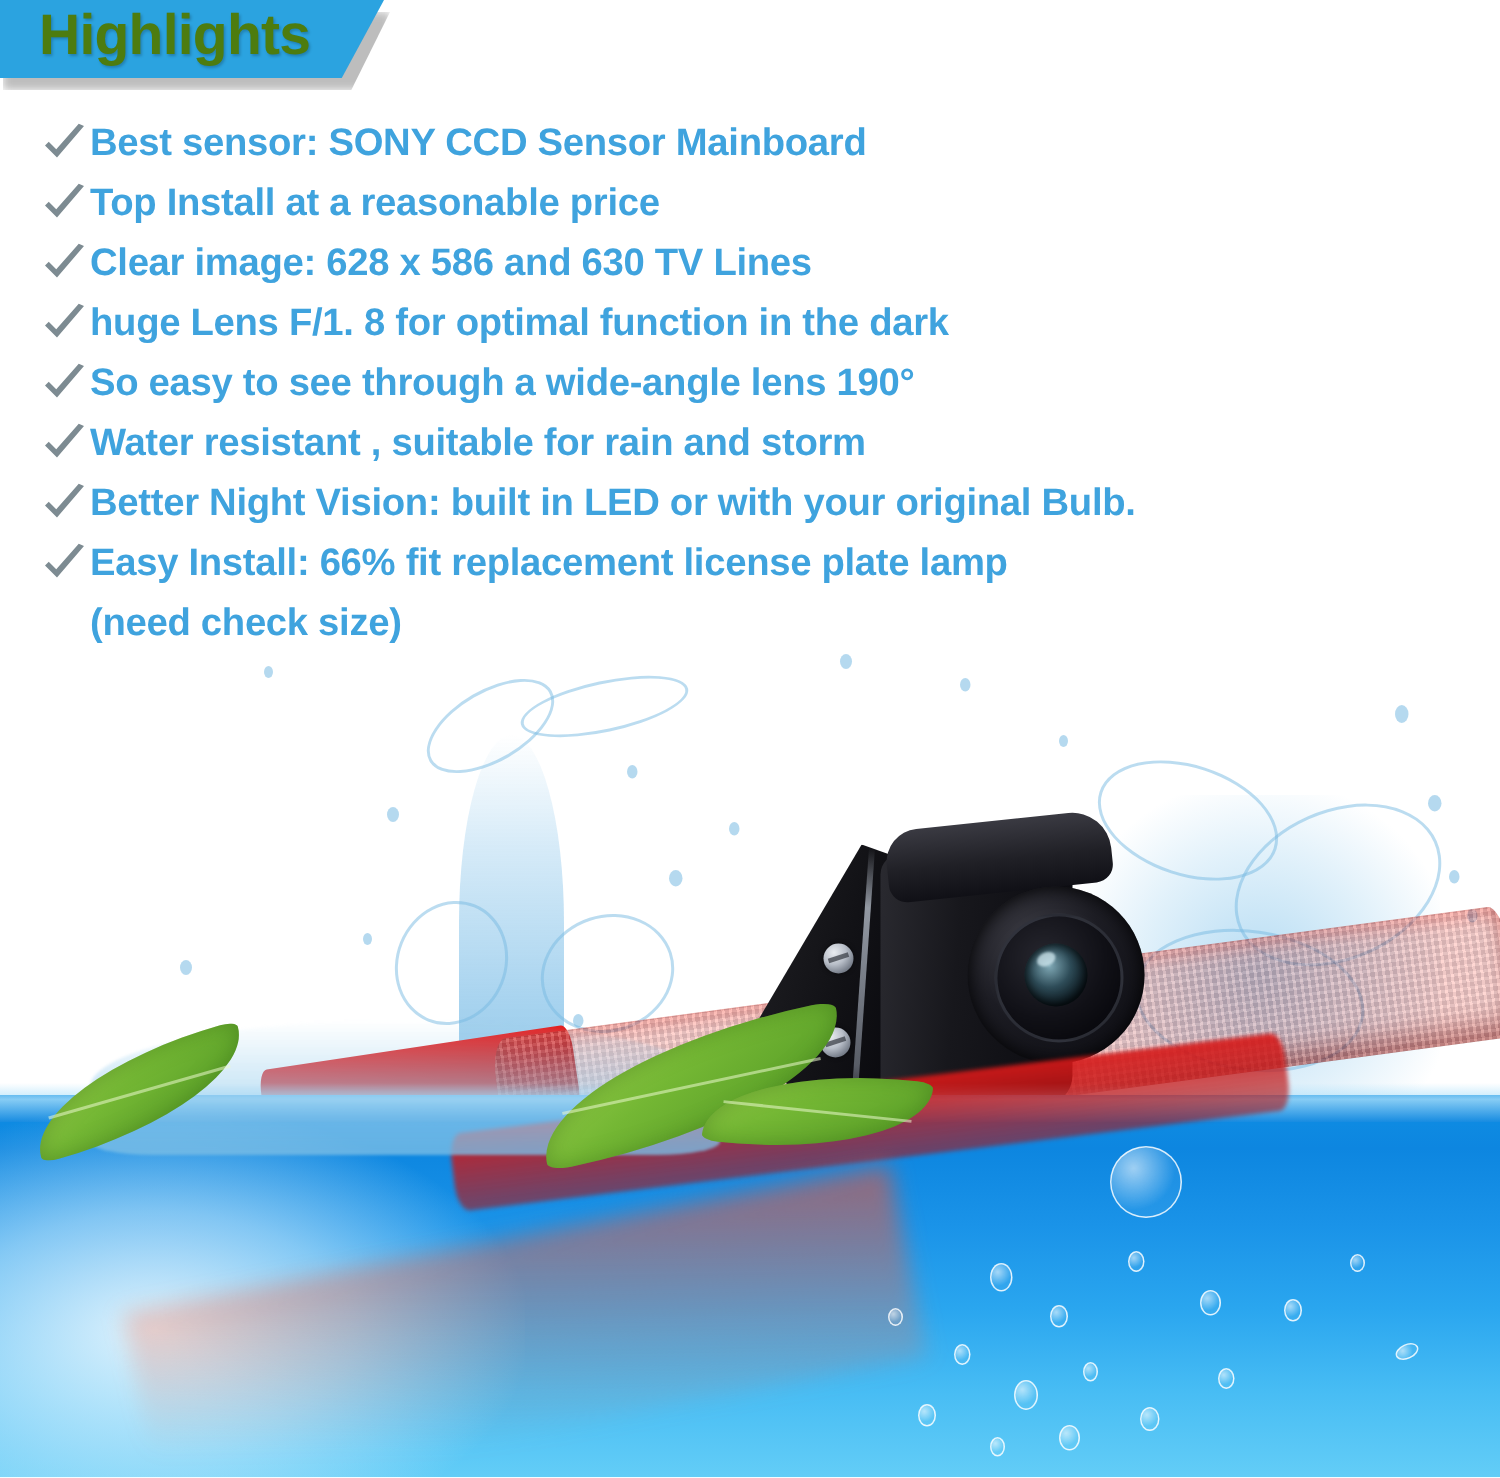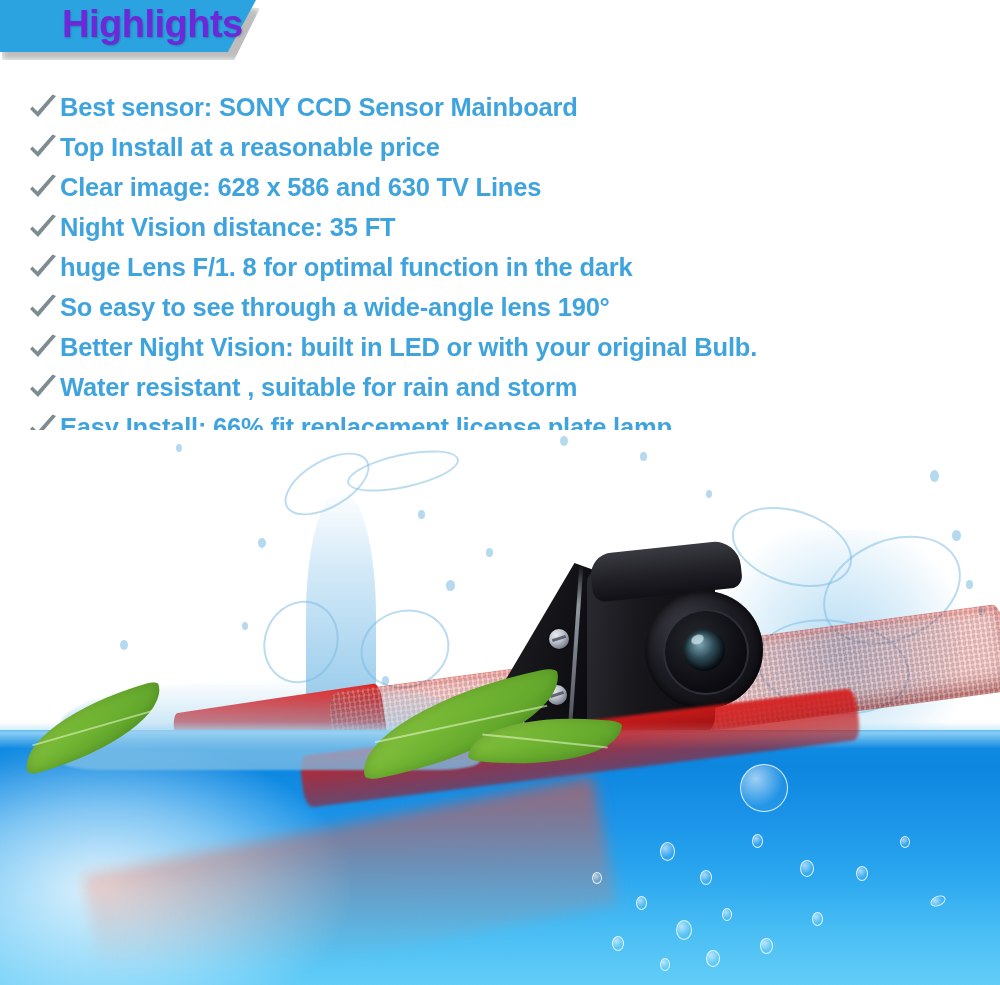--- a/index.html
+++ b/index.html
@@ -47,32 +47,31 @@
     background: #2ba3e0;
     -webkit-clip-path: polygon(0 0, 100% 0, 89% 100%, 0 100%);
     clip-path: polygon(0 0, 100% 0, 89% 100%, 0 100%);
   }
   #banner-title {
     position: absolute;
     left: 26px;
     top: 3px;
     font-size: 38px;
     font-weight: bold;
-    color: #6d28d9;
+    color: #4d7c0f;
     letter-spacing: -0.5px;
     text-shadow: 1px 1px 2px rgba(0,0,0,0.22);
     white-space: nowrap;
-    margin-left: 36px;
   }
 
   
   #features {
     position: absolute;
     left: 26px;
-    top: 88px;
+    top: 76px;
     width: 950px;
   }
   .feature-row {
     display: flex;
     align-items: flex-start;
     height: 40px;
   }
   .check-icon {
     flex: 0 0 34px;
     width: 34px;
@@ -411,28 +410,20 @@
 
     <div class="feature-row">
       <span class="check-icon">
         <svg width="34" height="34" viewBox="0 0 34 34">
             <path d="M4 18 L12 26 L30 5 L26.5 3.5 L11.5 20.5 L6.5 15.5 Z" fill="#7d8b92"></path>
           </svg>
       </span>
       <span class="feature-text">Clear image: 628 x 586 and 630 TV Lines</span>
     </div>
 
-    <div class="feature-row">
-      <span class="check-icon">
-        <svg width="34" height="34" viewBox="0 0 34 34">
-            <path d="M4 18 L12 26 L30 5 L26.5 3.5 L11.5 20.5 L6.5 15.5 Z" fill="#7d8b92"></path>
-          </svg>
-      </span>
-      <span class="feature-text">Night Vision distance: 35 FT</span>
-    </div>
 
     <div class="feature-row">
       <span class="check-icon">
         <svg width="34" height="34" viewBox="0 0 34 34">
             <path d="M4 18 L12 26 L30 5 L26.5 3.5 L11.5 20.5 L6.5 15.5 Z" fill="#7d8b92"></path>
           </svg>
       </span>
       <span class="feature-text">huge Lens F/1. 8 for optimal function in the dark</span>
     </div>
 
@@ -444,30 +435,30 @@
       </span>
       <span class="feature-text">So easy to see through a wide-angle lens 190°</span>
     </div>
 
     <div class="feature-row">
       <span class="check-icon">
         <svg width="34" height="34" viewBox="0 0 34 34">
             <path d="M4 18 L12 26 L30 5 L26.5 3.5 L11.5 20.5 L6.5 15.5 Z" fill="#7d8b92"></path>
           </svg>
       </span>
+      <span class="feature-text">Water resistant , suitable for rain and storm</span>
+    </div>
+
+    <div class="feature-row">
+      <span class="check-icon">
+        <svg width="34" height="34" viewBox="0 0 34 34">
+            <path d="M4 18 L12 26 L30 5 L26.5 3.5 L11.5 20.5 L6.5 15.5 Z" fill="#7d8b92"></path>
+          </svg>
+      </span>
       <span class="feature-text">Better Night Vision: built in LED or with your original Bulb.</span>
-    </div>
-
-    <div class="feature-row">
-      <span class="check-icon">
-        <svg width="34" height="34" viewBox="0 0 34 34">
-            <path d="M4 18 L12 26 L30 5 L26.5 3.5 L11.5 20.5 L6.5 15.5 Z" fill="#7d8b92"></path>
-          </svg>
-      </span>
-      <span class="feature-text">Water resistant , suitable for rain and storm</span>
     </div>
 
     <div class="feature-row">
       <span class="check-icon">
         <svg width="34" height="34" viewBox="0 0 34 34">
             <path d="M4 18 L12 26 L30 5 L26.5 3.5 L11.5 20.5 L6.5 15.5 Z" fill="#7d8b92"></path>
           </svg>
       </span>
       <span class="feature-text">Easy Install: 66% fit replacement license plate lamp</span>
     </div>

